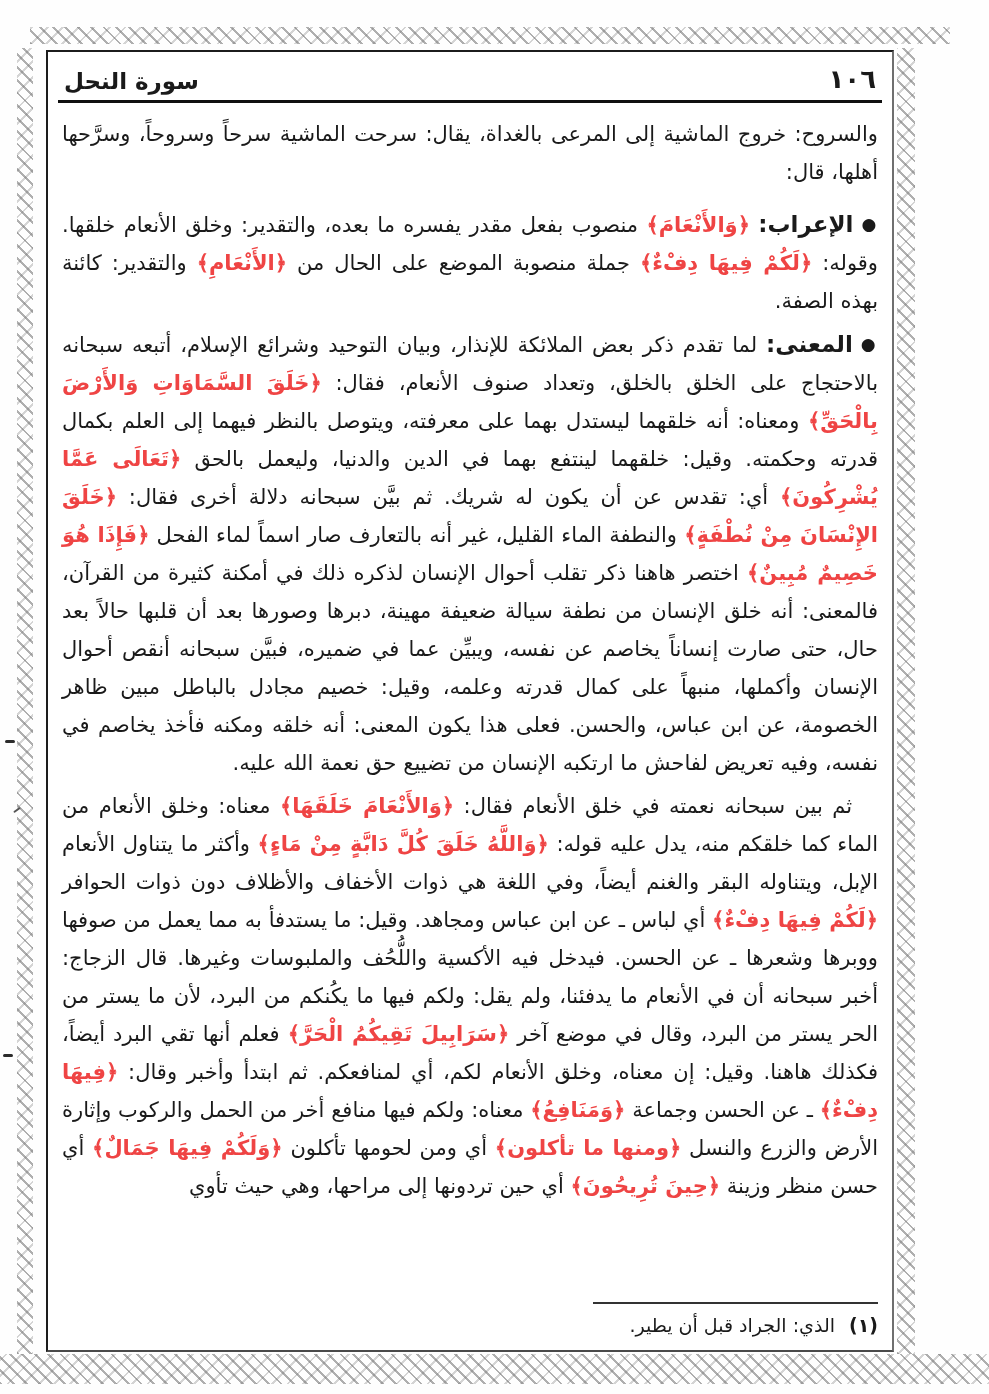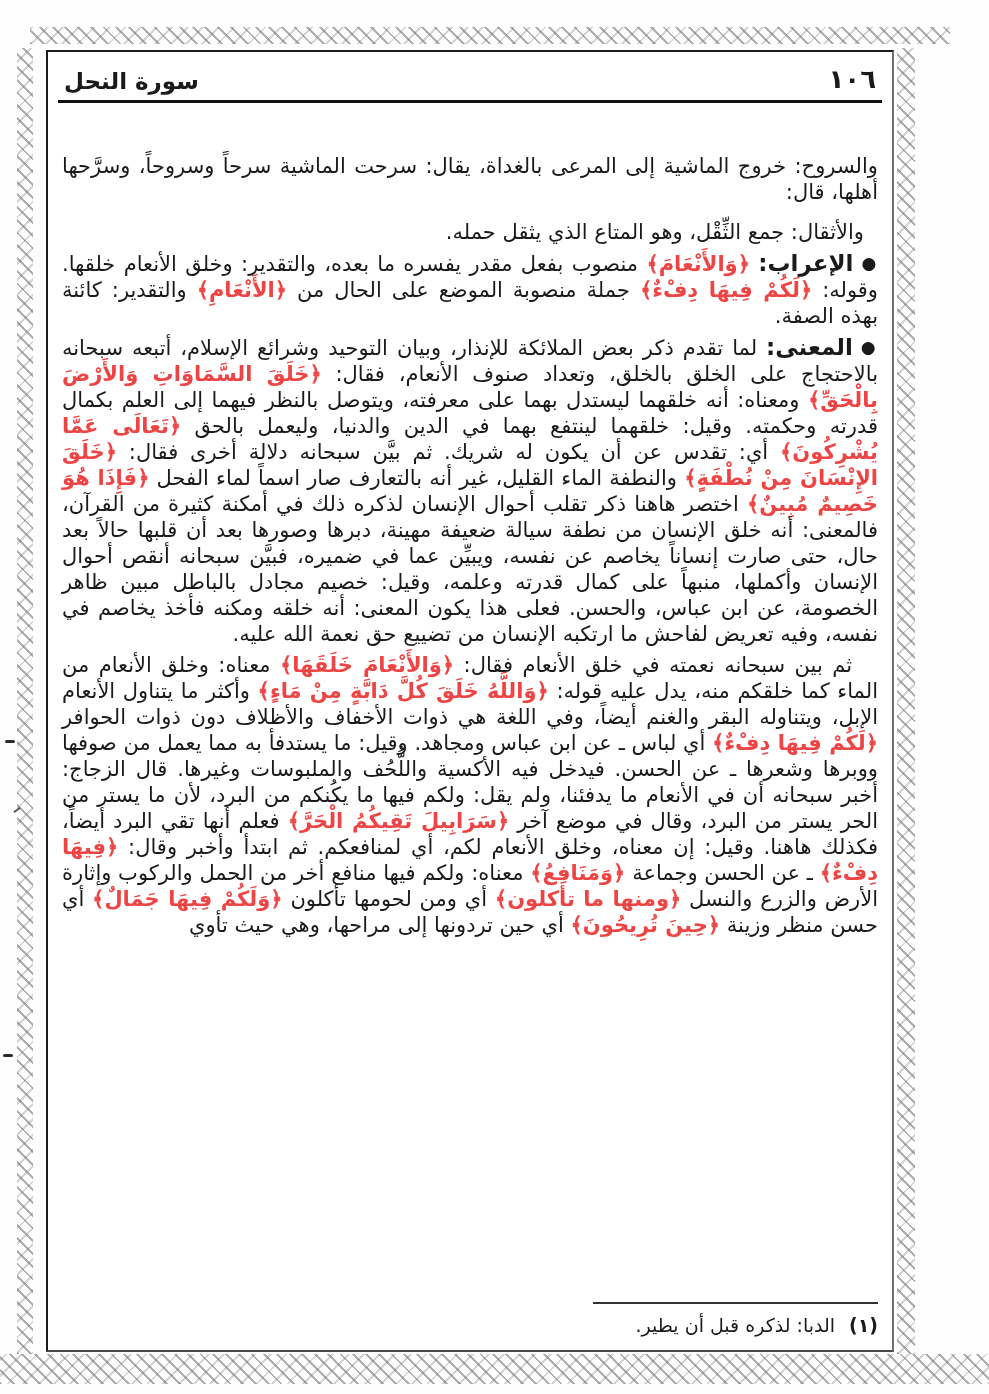--- a/index.html
+++ b/index.html
@@ -62,25 +62,24 @@
   .surah-title {
     font-size: 23px; font-weight: bold;
   }
   .header-rule {
     height: 3px; background: #101010;
     margin: 2px 10px 0 10px;
   }
   .body-text {
     flex: 1 1 auto;
     overflow: hidden;
-    padding: 6px 14px 0 14px;
+    padding: 12px 14px 0 14px;
     font-size: 21px;
-    line-height: 26px;
+    line-height: 38px;
     text-align: justify;
-    margin-top: 44px;
   }
   .body-text p { margin: 0; }
   .sp  { margin-top: 5px !important; }
   .indent  { text-indent: 26px; }
   .indent-sm { text-indent: 14px; }
   .q { font-weight: bold; color: #ef4444; }
   .bullet {
     font-size: 17px;
     vertical-align: 2px;
     padding-left: 8px;
@@ -135,32 +134,31 @@
     </div>
     <div class="header-rule"></div>
 
     <div class="body-text">
 
       <p>والسروح: خروج الماشية إلى المرعى بالغداة، يقال: سرحت الماشية سرحاً وسروحاً، وسرَّحها أهلها، قال:</p>
 
       <div class="verse-row">
       </div>
 
-      <p class="indent-sm">والأثقال: جمع الثِّقْل، وهو المتاع الذي يثقل حمله.</p>
 
       <p class="sp"><span class="bullet">●</span><span class="sec-title">الإعراب:</span><span class="rich"> <span class="q">﴿وَالأَنْعَامَ﴾</span> منصوب بفعل مقدر يفسره ما بعده، والتقدير: وخلق الأنعام خلقها. وقوله: <span class="q">﴿لَكُمْ فِيهَا دِفْءٌ﴾</span> جملة منصوبة الموضع على الحال من <span class="q">﴿الأَنْعَامِ﴾</span> والتقدير: كائنة بهذه الصفة.</span></p>
 
       <p class="sp"><span class="bullet">●</span><span class="sec-title">المعنى:</span><span class="rich"> لما تقدم ذكر بعض الملائكة للإنذار، وبيان التوحيد وشرائع الإسلام، أتبعه سبحانه بالاحتجاج على الخلق بالخلق، وتعداد صنوف الأنعام، فقال: <span class="q">﴿خَلَقَ السَّمَاوَاتِ وَالأَرْضَ بِالْحَقِّ﴾</span> ومعناه: أنه خلقهما ليستدل بهما على معرفته، ويتوصل بالنظر فيهما إلى العلم بكمال قدرته وحكمته. وقيل: خلقهما لينتفع بهما في الدين والدنيا، وليعمل بالحق <span class="q">﴿تَعَالَى عَمَّا يُشْرِكُونَ﴾</span> أي: تقدس عن أن يكون له شريك. ثم بيَّن سبحانه دلالة أخرى فقال: <span class="q">﴿خَلَقَ الإِنْسَانَ مِنْ نُطْفَةٍ﴾</span> والنطفة الماء القليل، غير أنه بالتعارف صار اسماً لماء الفحل <span class="q">﴿فَإِذَا هُوَ خَصِيمٌ مُبِينٌ﴾</span> اختصر هاهنا ذكر تقلب أحوال الإنسان لذكره ذلك في أمكنة كثيرة من القرآن، فالمعنى: أنه خلق الإنسان من نطفة سيالة ضعيفة مهينة، دبرها وصورها بعد أن قلبها حالاً بعد حال، حتى صارت إنساناً يخاصم عن نفسه، ويبيِّن عما في ضميره، فبيَّن سبحانه أنقص أحوال الإنسان وأكملها، منبهاً على كمال قدرته وعلمه، وقيل: خصيم مجادل بالباطل مبين ظاهر الخصومة، عن ابن عباس، والحسن. فعلى هذا يكون المعنى: أنه خلقه ومكنه فأخذ يخاصم في نفسه، وفيه تعريض لفاحش ما ارتكبه الإنسان من تضييع حق نعمة الله عليه.</span></p>
 
       <p class="sp indent rich">ثم بين سبحانه نعمته في خلق الأنعام فقال: <span class="q">﴿وَالأَنْعَامَ خَلَقَهَا﴾</span> معناه: وخلق الأنعام من الماء كما خلقكم منه، يدل عليه قوله: <span class="q">﴿وَاللَّهُ خَلَقَ كُلَّ دَابَّةٍ مِنْ مَاءٍ﴾</span> وأكثر ما يتناول الأنعام الإبل، ويتناوله البقر والغنم أيضاً، وفي اللغة هي ذوات الأخفاف والأظلاف دون ذوات الحوافر <span class="q">﴿لَكُمْ فِيهَا دِفْءٌ﴾</span> أي لباس ـ عن ابن عباس ومجاهد. وقيل: ما يستدفأ به مما يعمل من صوفها ووبرها وشعرها ـ عن الحسن. فيدخل فيه الأكسية واللُّحُف والملبوسات وغيرها. قال الزجاج: أخبر سبحانه أن في الأنعام ما يدفئنا، ولم يقل: ولكم فيها ما يكُنكم من البرد، لأن ما يستر من الحر يستر من البرد، وقال في موضع آخر <span class="q">﴿سَرَابِيلَ تَقِيكُمُ الْحَرَّ﴾</span> فعلم أنها تقي البرد أيضاً، فكذلك هاهنا. وقيل: إن معناه، وخلق الأنعام لكم، أي لمنافعكم. ثم ابتدأ وأخبر وقال: <span class="q">﴿فِيهَا دِفْءٌ﴾</span> ـ عن الحسن وجماعة <span class="q">﴿وَمَنَافِعُ﴾</span> معناه: ولكم فيها منافع أخر من الحمل والركوب وإثارة الأرض والزرع والنسل <span class="q">﴿ومنها ما تأكلون﴾</span> أي ومن لحومها تأكلون <span class="q">﴿وَلَكُمْ فِيهَا جَمَالٌ﴾</span> أي حسن منظر وزينة <span class="q">﴿حِينَ تُرِيحُونَ﴾</span> أي حين تردونها إلى مراحها، وهي حيث تأوي</p>
 
     </div>
 
     <div class="footnote-area">
       <div class="footnote-rule"></div>
       <div class="footnote-line">
         <span class="fn-marker">(١)</span>
-        <span>الدبا: لذكره قبل أن يطير.</span>
+        <span>الذي: الجراد قبل أن يطير.</span>
       </div>
     </div>
 
   </div>
 </div>
 
 </body></html>

